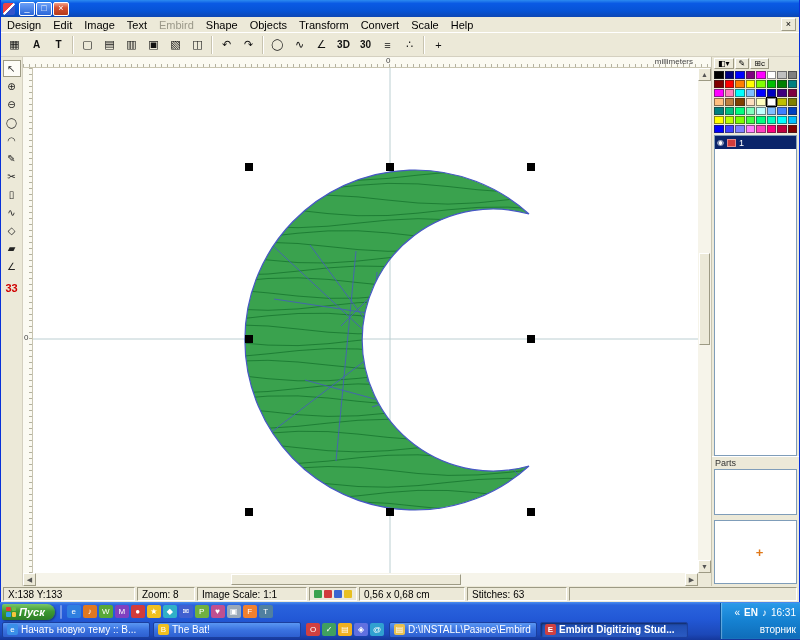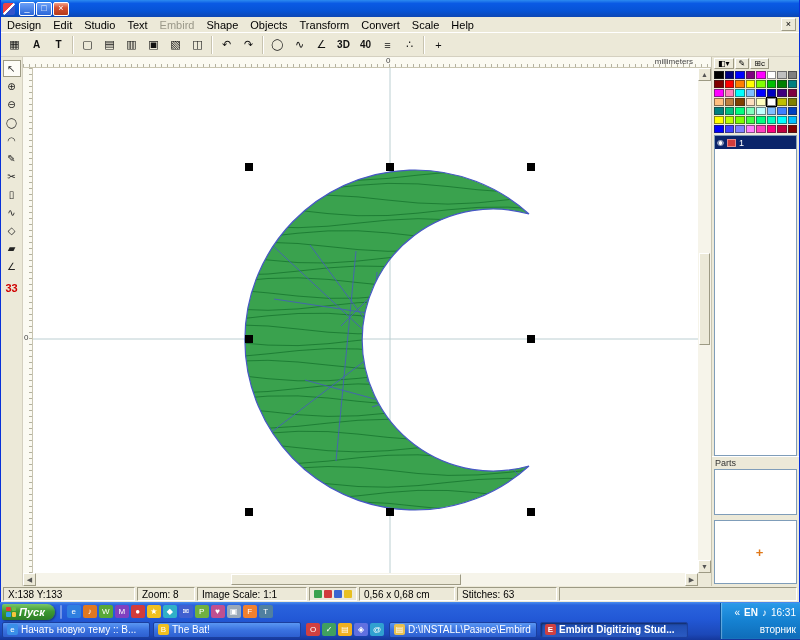--- a/index.html
+++ b/index.html
@@ -150,21 +150,21 @@
       <button class="win-btn min">_</button>
       <button class="win-btn max">□</button>
       <button class="win-btn close">×</button>
     </span>
   </div>
 
   <div id="menubar">
     <span id="menubar-items">
         <span class="menu-item">Design</span>
         <span class="menu-item">Edit</span>
-        <span class="menu-item">Studio</span>
+        <span class="menu-item">Image</span>
         <span class="menu-item">Text</span>
         <span class="menu-item disabled">Embird</span>
         <span class="menu-item">Shape</span>
         <span class="menu-item">Objects</span>
         <span class="menu-item">Transform</span>
         <span class="menu-item">Convert</span>
         <span class="menu-item">Scale</span>
         <span class="menu-item">Help</span>
       </span>
     <button id="mdi-close">×</button>
@@ -183,21 +183,21 @@
         <button class="tb-btn">▧</button>
         <button class="tb-btn">◫</button>
         <span class="tsep"></span>
         <button class="tb-btn">↶</button>
         <button class="tb-btn">↷</button>
         <span class="tsep"></span>
         <button class="tb-btn">◯</button>
         <button class="tb-btn">∿</button>
         <button class="tb-btn">∠</button>
         <button class="tb-btn bold">3D</button>
-        <button class="tb-btn bold">40</button>
+        <button class="tb-btn bold">30</button>
         <button class="tb-btn">≡</button>
         <button class="tb-btn">∴</button>
         <span class="tsep"></span>
         <button class="tb-btn">+</button>
       </div>
   </div>
 
   <div id="main">
 
     <div id="left-tools">
@@ -402,21 +402,21 @@
       </div>
     <div class="seg" style="width:110px">
         <span>Image Scale: 1:1</span>
       </div>
     <div class="seg" id="status-icons">
         <span class="st-ico" style="background: rgb(58, 162, 78);"></span>
         <span class="st-ico" style="background: rgb(210, 60, 60);"></span>
         <span class="st-ico" style="background: rgb(58, 102, 208);"></span>
         <span class="st-ico" style="background: rgb(232, 192, 32);"></span>
       </div>
-    <div class="seg" style="width:96px">
+    <div class="seg" style="width:106px">
         <span>0,56 x 0,68 cm</span>
       </div>
     <div class="seg" style="width:100px">
         <span>Stitches: 63</span>
       </div>
     <div class="seg" style="flex:1"></div>
   </div>
 
 </div>
 

